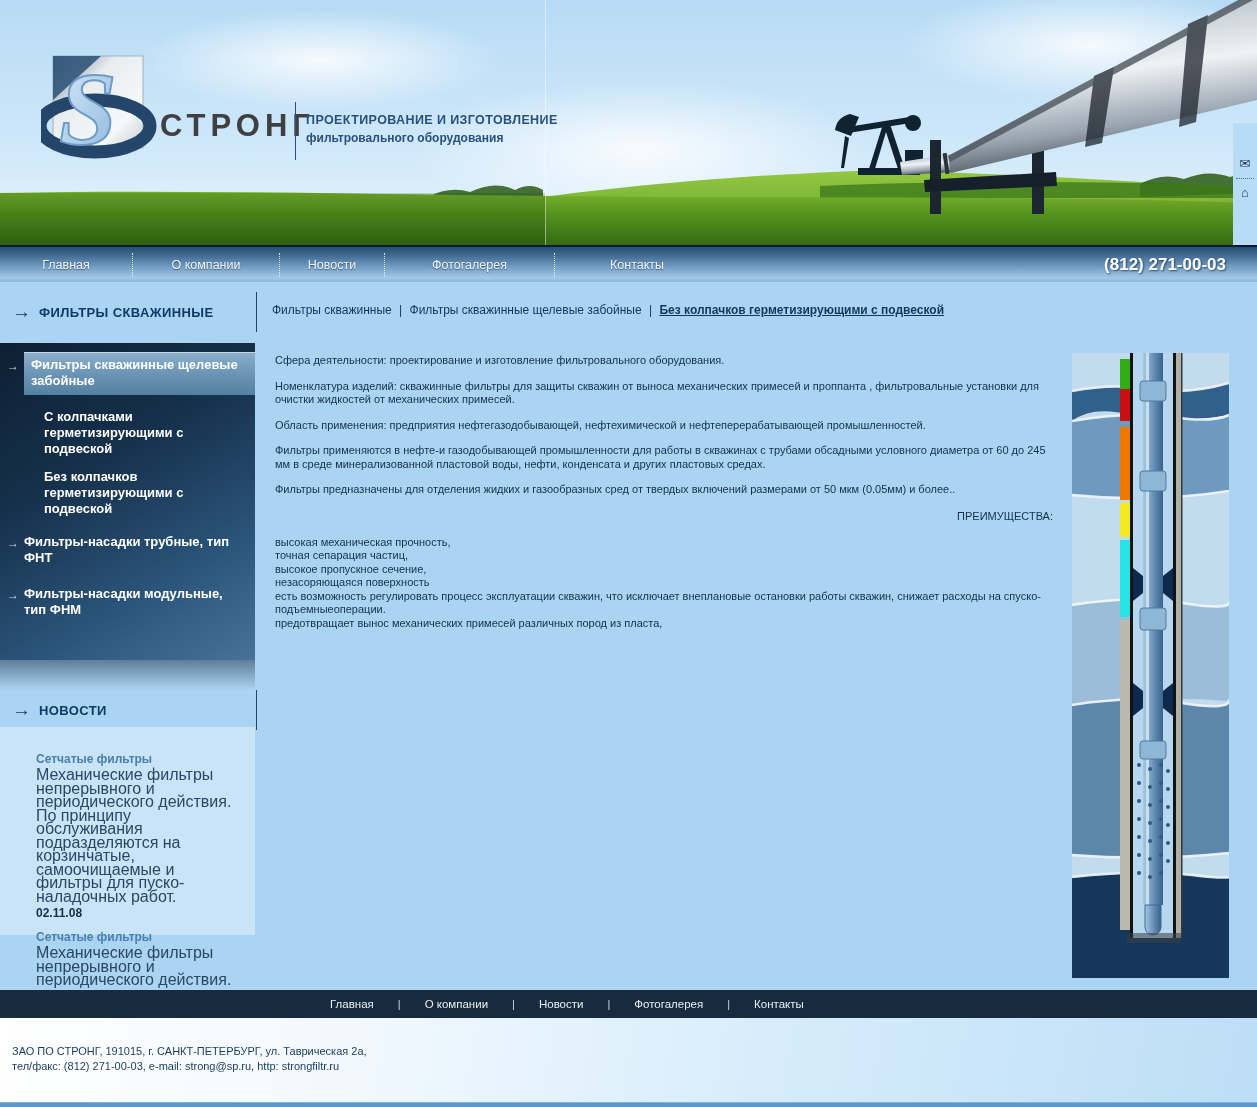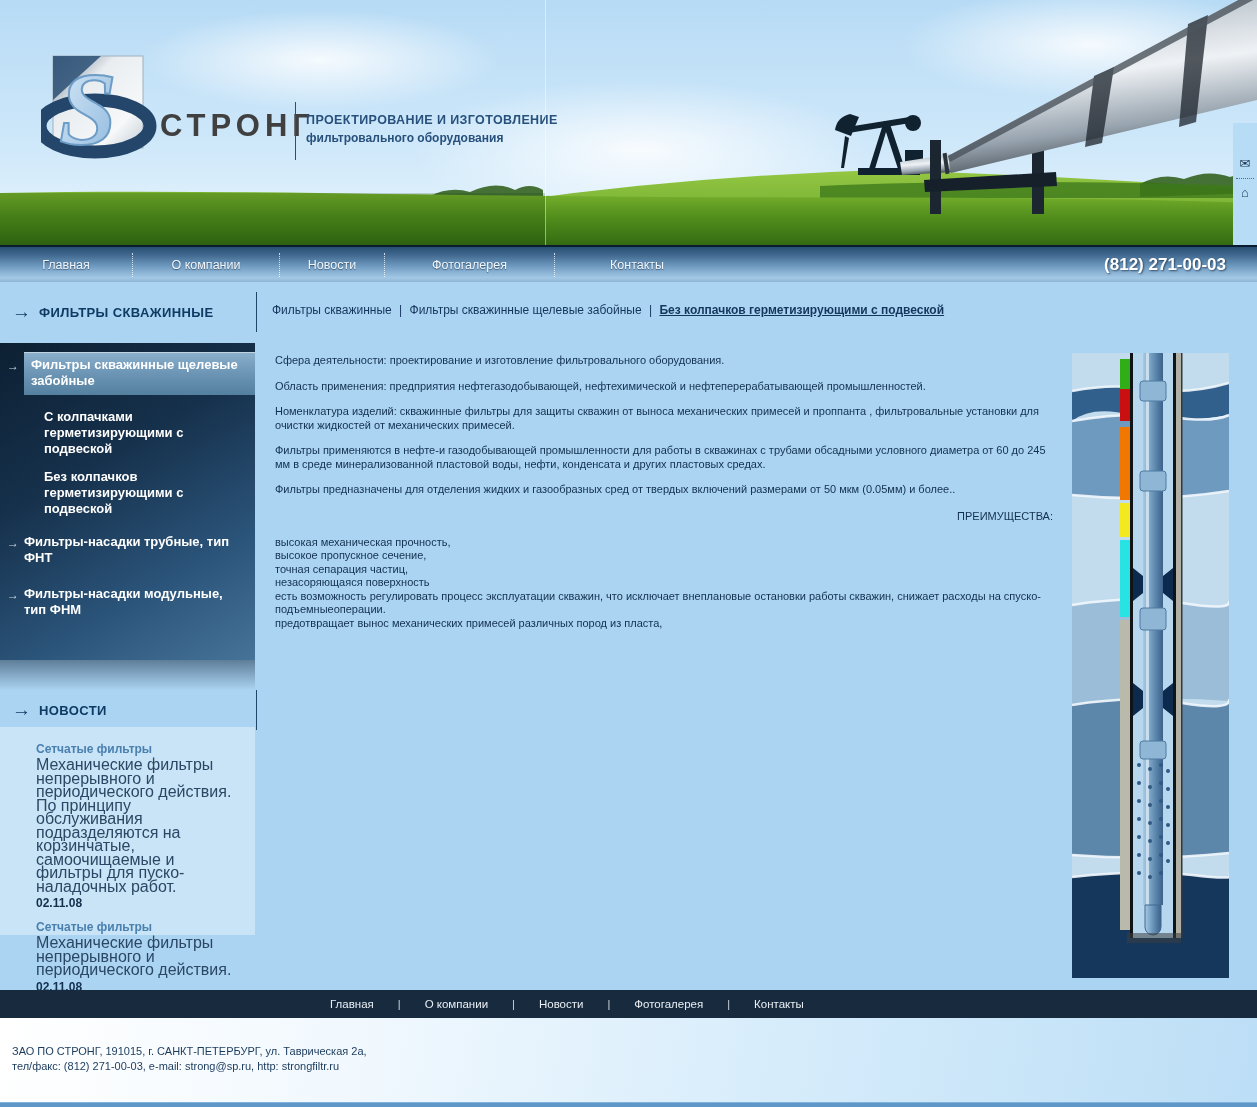--- a/index.html
+++ b/index.html
@@ -72,21 +72,21 @@
     margin:0 0 14px 24px; padding:5px 6px 6px 7px;
     background:linear-gradient(180deg,#8bb0cc 0%, #6f97b7 45%, #54809f 100%);
     box-shadow:inset 0 1px 0 rgba(255,255,255,.45);
   }
   .mi.selected .arr { left:-17px; top:6px; }
   .mi.sub { margin-left:44px; margin-bottom:12px; }
   .mi.gap1 { margin-top:17px; }
   .mi.gap2 { margin-top:20px; }
   .news-panel {
     position:absolute; left:0; top:727px; width:255px; height:208px;
-    background:#c9e4f6; padding:15px 16px 0 36px;
+    background:#c9e4f6; padding:25px 16px 0 36px;
   }
   .news-title { font-size:12px; font-weight:bold; color:#4a80b0; cursor:pointer; }
   .news-text { font-size:16px; line-height:13.5px; color:#2a4765; margin-top:2px; }
   .news-date { font-size:12px; font-weight:bold; color:#13304e; margin-top:3px; }
   .news-item + .news-item { margin-top:10px; }
   
   .crumbs { position:absolute; left:272px; top:303px; font-size:12px; color:#15365c; }
   .crumbs .sep { margin:0 4px; }
   .crumbs .link { cursor:pointer; }
   .crumbs .current { font-weight:bold; text-decoration:underline; cursor:pointer; }
@@ -271,28 +271,28 @@
   <div class="crumbs">
     <span class="link">Фильтры скважинные</span>
     <span class="sep">|</span>
     <span class="link">Фильтры скважинные щелевые забойные</span>
     <span class="sep">|</span>
     <span class="current">Без колпачков герметизирующими с подвеской</span>
   </div>
 
   <div class="main">
     <p>Сфера деятельности: проектирование и изготовление фильтровального оборудования.</p>
+    <p>Номенклатура изделий: скважинные фильтры для защиты скважин от выноса механических примесей и проппанта , фильтровальные установки для очистки жидкостей от механических примесей.</p>
     <p>Область применения: предприятия нефтегазодобывающей, нефтехимической и нефтеперерабатывающей промышленностей.</p>
-    <p>Номенклатура изделий: скважинные фильтры для защиты скважин от выноса механических примесей и проппанта , фильтровальные установки для очистки жидкостей от механических примесей.</p>
     <p>Фильтры применяются в нефте-и газодобывающей промышленности для работы в скважинах с трубами обсадными условного диаметра от 60 до 245 мм в среде минерализованной пластовой воды, нефти, конденсата и других пластовых средах.</p>
     <p>Фильтры предназначены для отделения жидких и газообразных сред от твердых включений размерами от 50 мкм (0.05мм) и более..</p>
     <div class="adv-title">ПРЕИМУЩЕСТВА:</div>
     <div class="adv-line">высокая механическая прочность,</div>
+    <div class="adv-line">точная сепарация частиц,</div>
     <div class="adv-line">высокое пропускное сечение,</div>
-    <div class="adv-line">точная сепарация частиц,</div>
     <div class="adv-line">незасоряющаяся поверхность</div>
     <div class="adv-line">есть возможность регулировать процесс эксплуатации скважин, что исключает внеплановые остановки работы скважин, снижает расходы на спуско-подъемныеоперации.</div>
     <div class="adv-line">предотвращает вынос механических примесей различных пород из пласта,</div>
   </div>
 
   <svg class="well-figure" viewBox="0 0 157 625">
     <defs>
       <linearGradient id="pg" x1="0" y1="0" x2="1" y2="0">
         <stop offset="0" stop-color="#a8c9e2"></stop>
           <stop offset=".35" stop-color="#7aa3c6"></stop>

